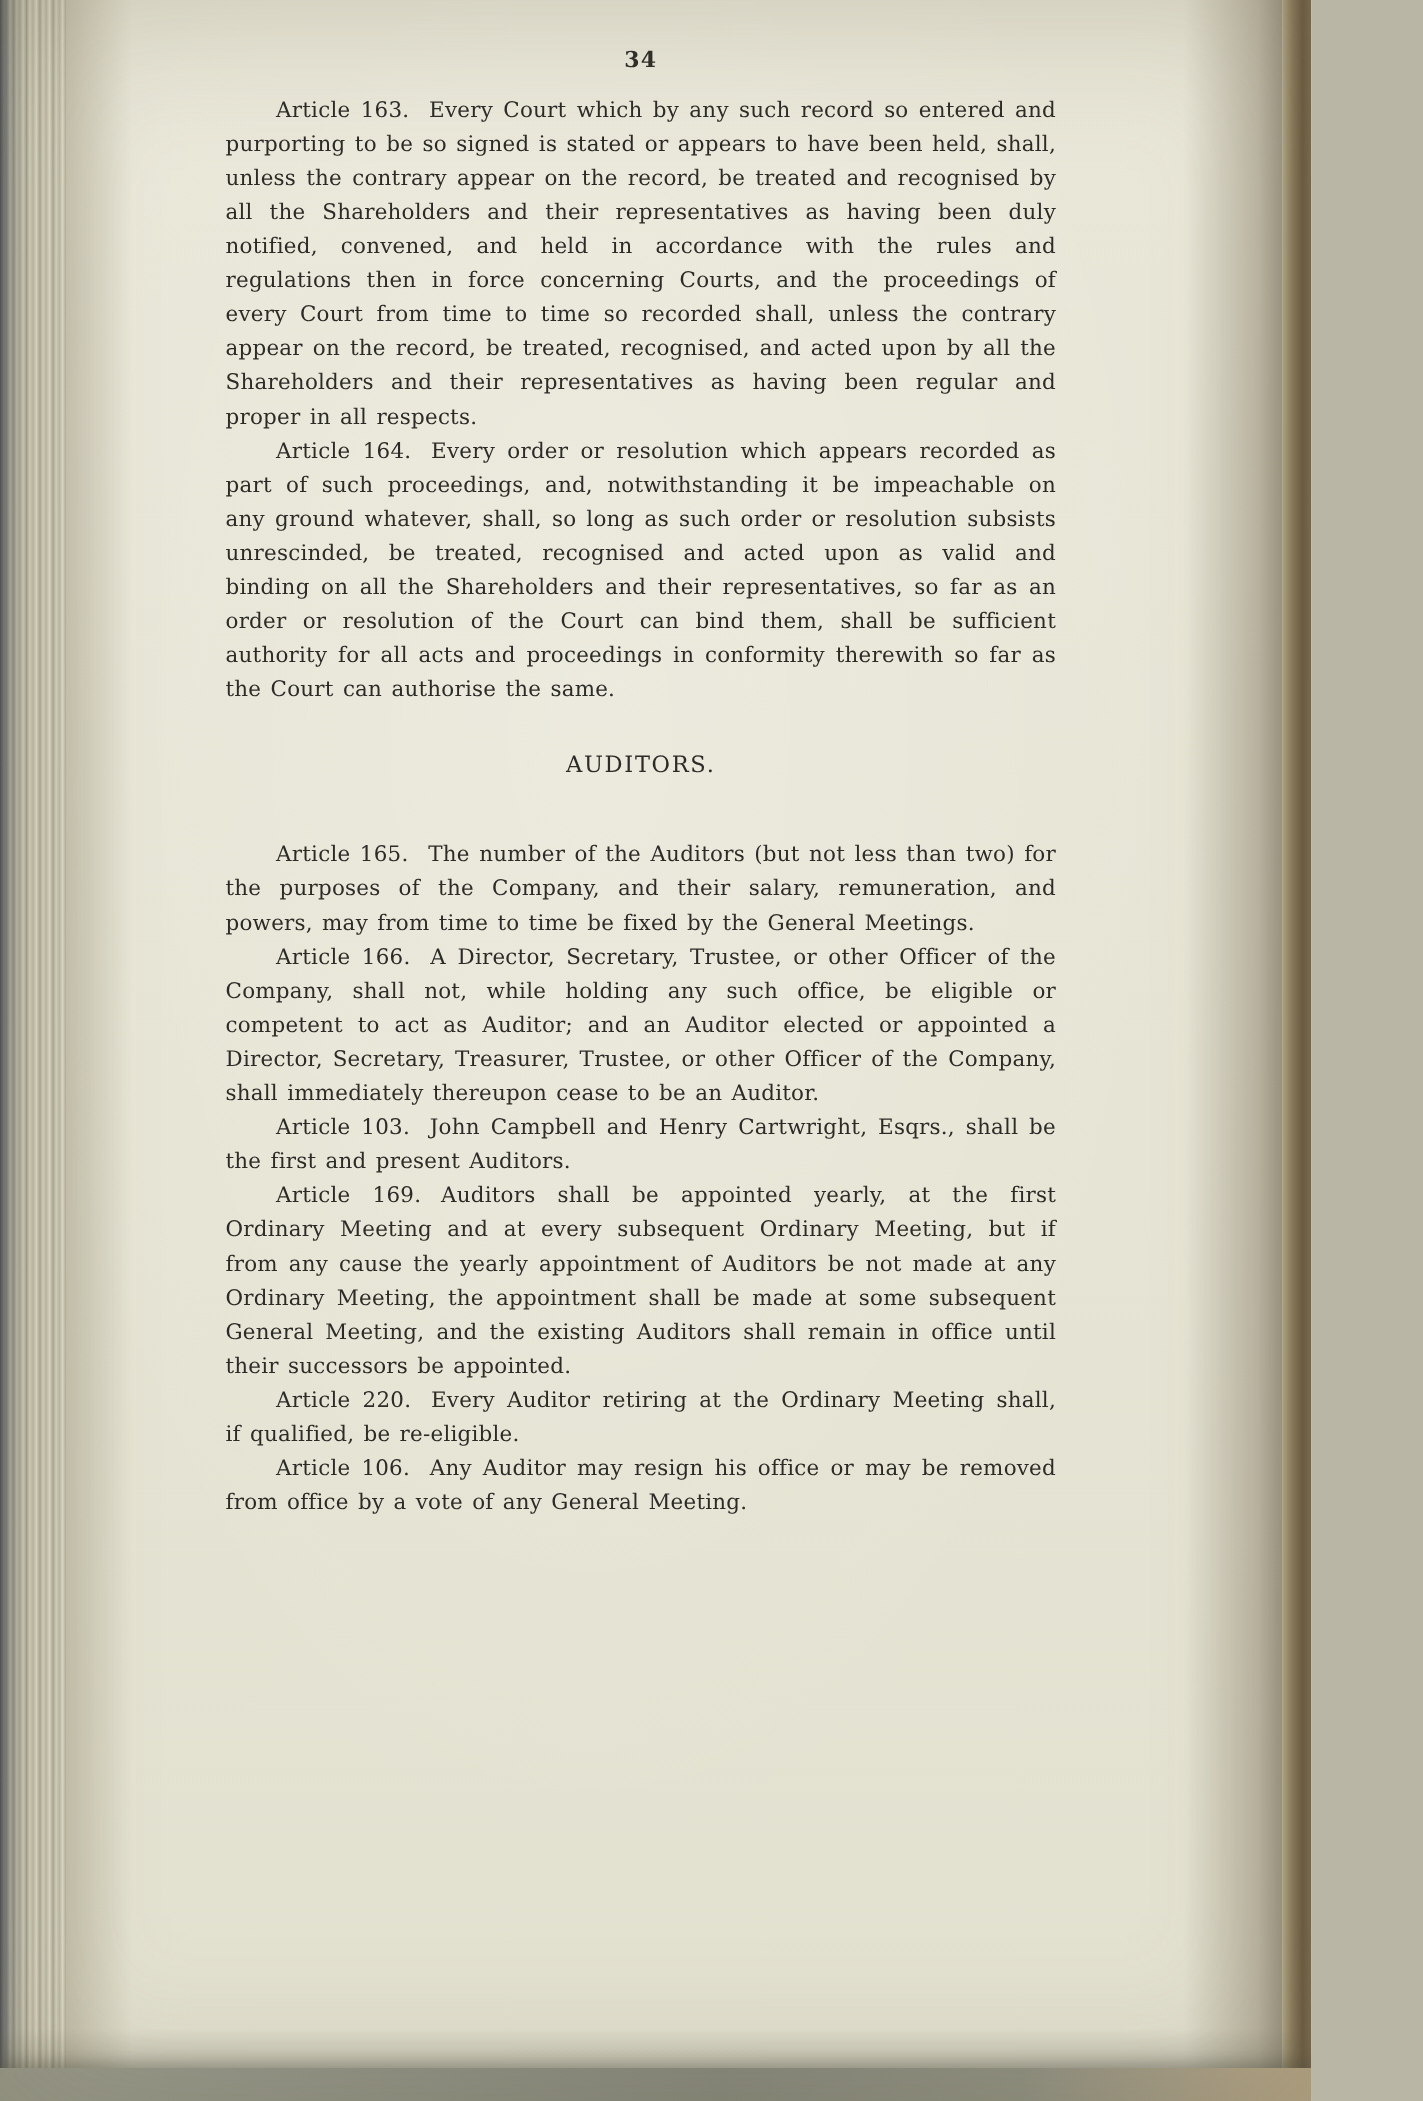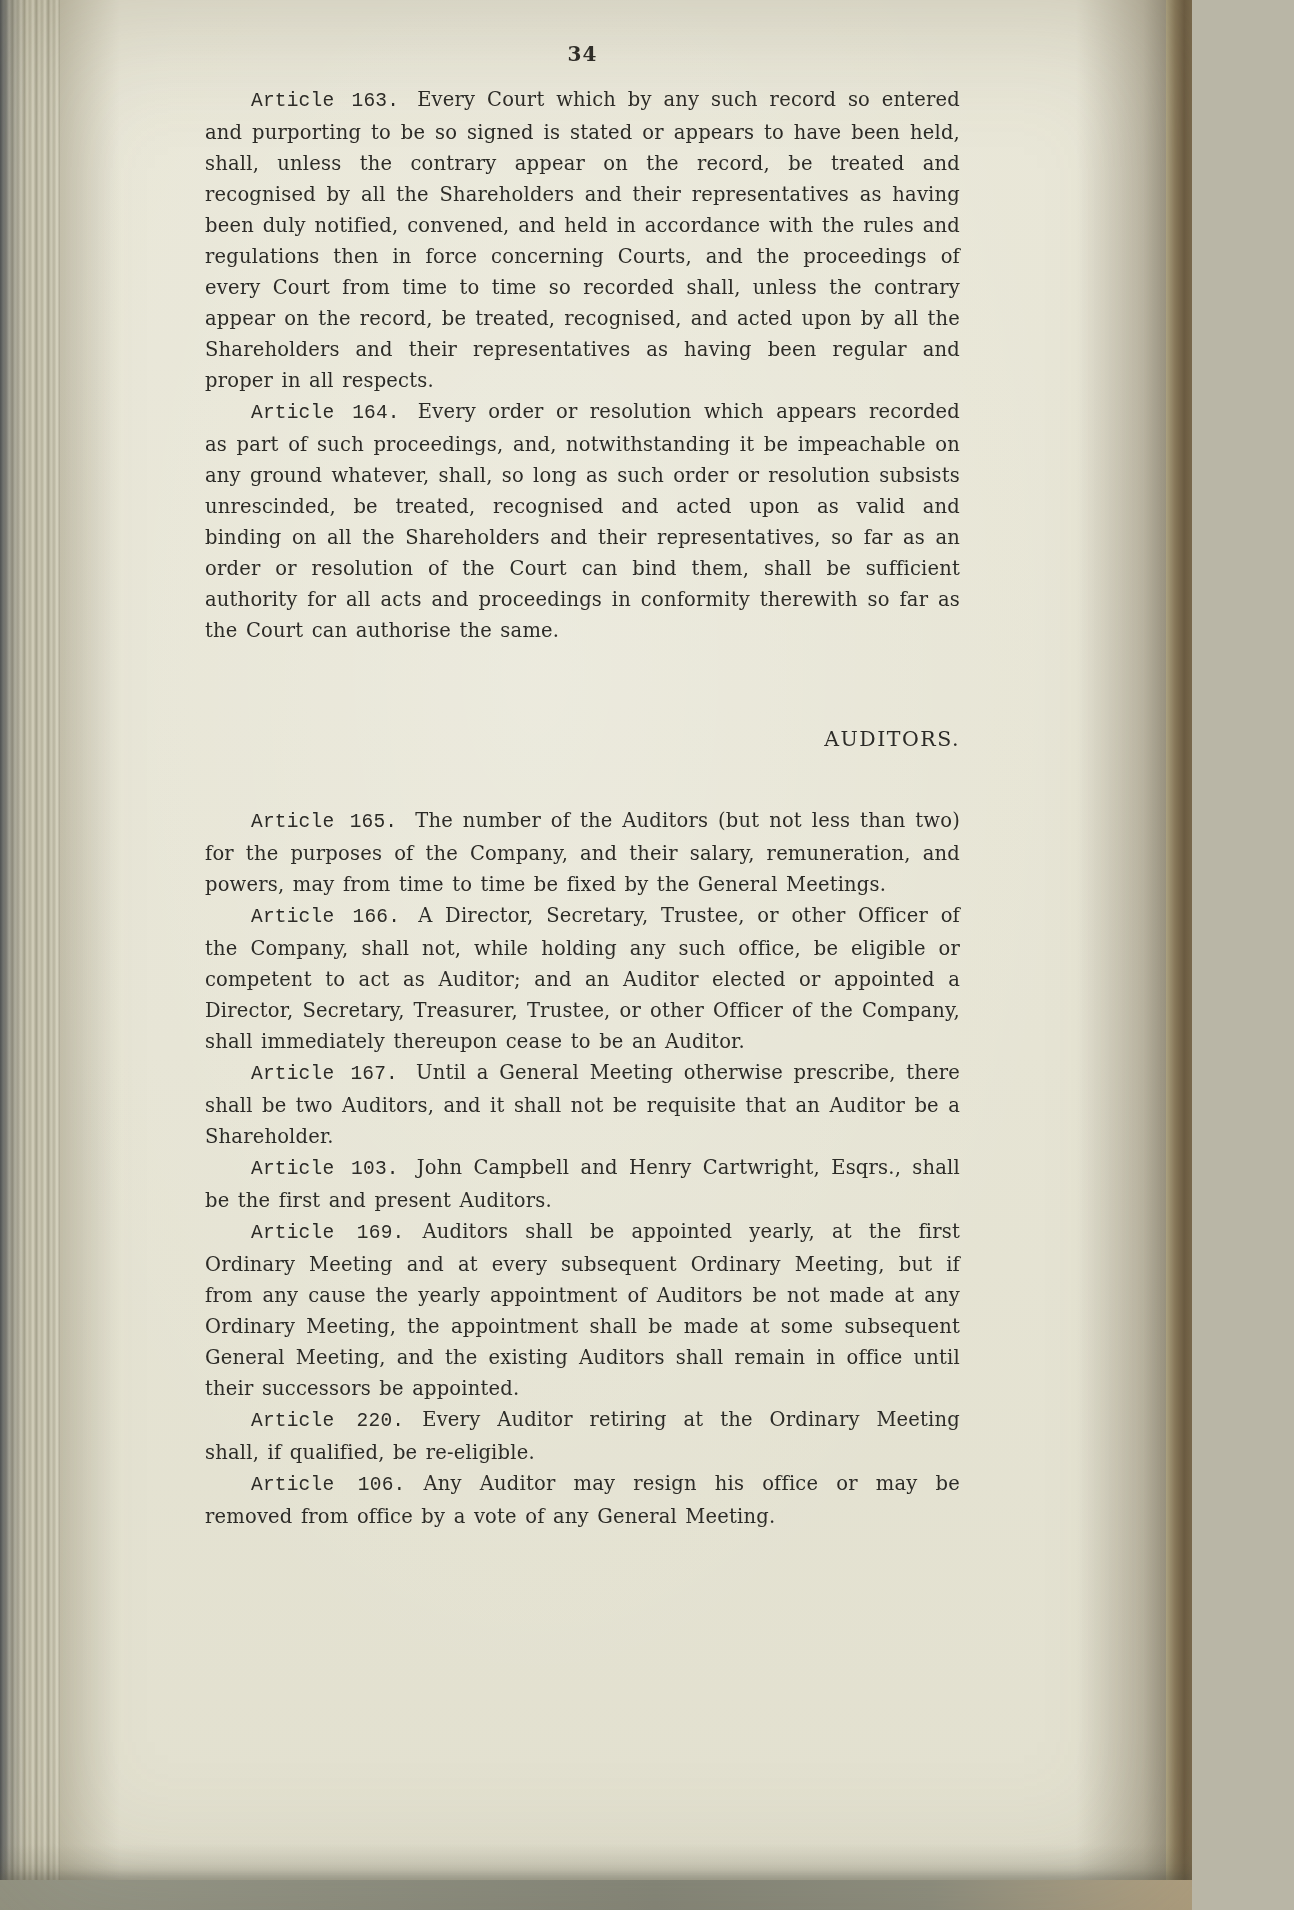--- a/index.html
+++ b/index.html
@@ -95,25 +95,24 @@
     line-height: 31px;
     text-align: justify;
     letter-spacing: 0.2px;
     word-spacing: 2px;
   }
   .article {
     text-indent: 46px;
   }
   .article-label {
     margin-right: 18px;
-    font-family: Liberation Mono, monospace;
   }
   .section-heading {
-    margin: 78px 0 50px 0;
-    text-align: right;
+    margin: 38px 0 50px 0;
+    text-align: center;
     font-size: 20.5px;
     letter-spacing: 1.5px;
     text-indent: 0;
   }
 </style>
 </head>
 <body>
 
 <div class="scan">
 
@@ -132,21 +131,20 @@
     <p class="para article"><span class="article-label">Article 163.</span><span class="article-body">Every Court which by any such record so entered and purporting to be so signed is stated or appears to have been held, shall, unless the contrary appear on the record, be treated and recognised by all the Shareholders and their representatives as having been duly notified, convened, and held in accordance with the rules and regulations then in force concerning Courts, and the proceedings of every Court from time to time so recorded shall, unless the contrary appear on the record, be treated, recognised, and acted upon by all the Shareholders and their representatives as having been regular and proper in all respects.</span></p>
 
     <p class="para article"><span class="article-label">Article 164.</span><span class="article-body">Every order or resolution which appears recorded as part of such proceedings, and, notwithstanding it be impeachable on any ground whatever, shall, so long as such order or resolution subsists unrescinded, be treated, recognised and acted upon as valid and binding on all the Shareholders and their representatives, so far as an order or resolution of the Court can bind them, shall be sufficient authority for all acts and proceedings in conformity therewith so far as the Court can authorise the same.</span></p>
 
     <p class="para section-heading">AUDITORS.</p>
 
     <p class="para article"><span class="article-label">Article 165.</span><span class="article-body">The number of the Auditors (but not less than two) for the purposes of the Company, and their salary, remuneration, and powers, may from time to time be fixed by the General Meetings.</span></p>
 
     <p class="para article"><span class="article-label">Article 166.</span><span class="article-body">A Director, Secretary, Trustee, or other Officer of the Company, shall not, while holding any such office, be eligible or competent to act as Auditor; and an Auditor elected or appointed a Director, Secretary, Treasurer, Trustee, or other Officer of the Company, shall immediately thereupon cease to be an Auditor.</span></p>
 
-    <p class="para article"><span class="article-label">Article 167.</span><span class="article-body">Until a General Meeting otherwise prescribe, there shall be two Auditors, and it shall not be requisite that an Auditor be a Shareholder.</span></p>
 
     <p class="para article"><span class="article-label">Article 103.</span><span class="article-body">John Campbell and Henry Cartwright, Esqrs., shall be the first and present Auditors.</span></p>
 
     <p class="para article"><span class="article-label">Article 169.</span><span class="article-body">Auditors shall be appointed yearly, at the first Ordinary Meeting and at every subsequent Ordinary Meeting, but if from any cause the yearly appointment of Auditors be not made at any Ordinary Meeting, the appointment shall be made at some subsequent General Meeting, and the existing Auditors shall remain in office until their successors be appointed.</span></p>
 
     <p class="para article"><span class="article-label">Article 220.</span><span class="article-body">Every Auditor retiring at the Ordinary Meeting shall, if qualified, be re-eligible.</span></p>
 
     <p class="para article"><span class="article-label">Article 106.</span><span class="article-body">Any Auditor may resign his office or may be removed from office by a vote of any General Meeting.</span></p>
 
   </div>

